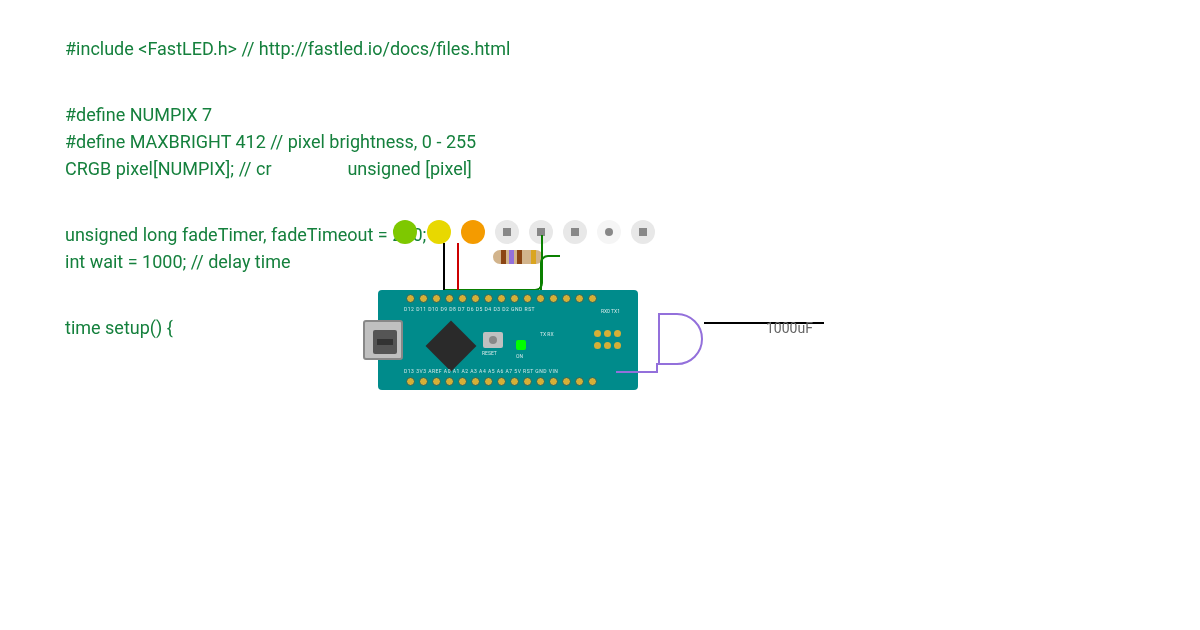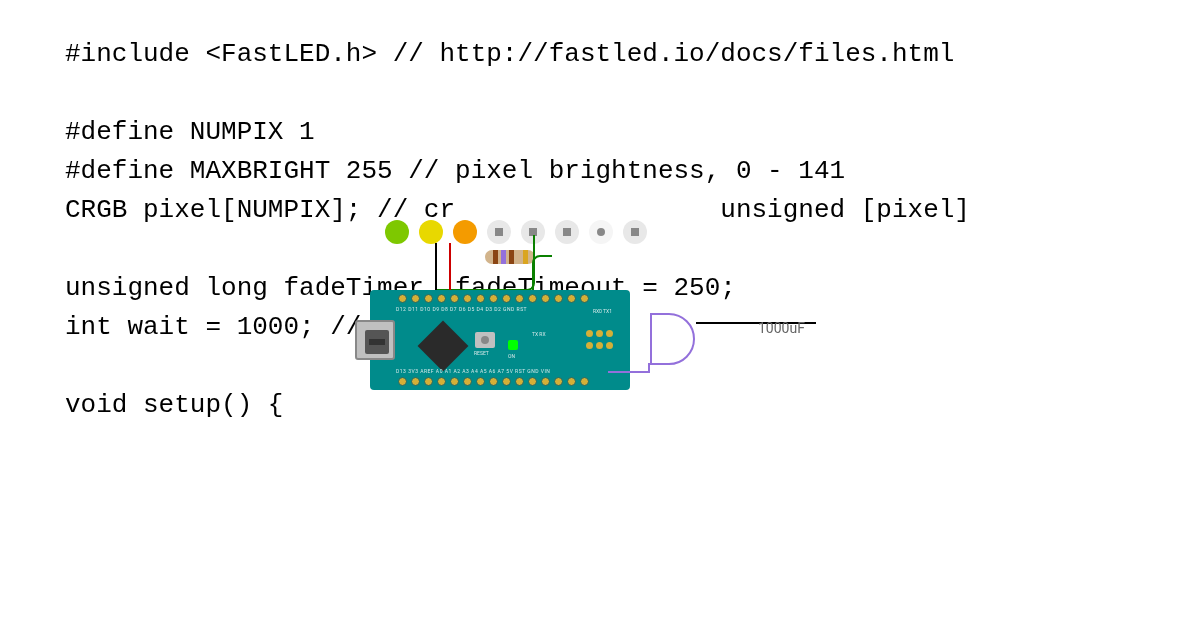--- a/index.html
+++ b/index.html
@@ -12,37 +12,36 @@
       height: 630px;
       background: #ffffff;
       font-family: -apple-system, BlinkMacSystemFont, "Segoe UI", Roboto, "Helvetica Neue", sans-serif;
       position: relative;
       overflow: hidden;
     }
     .code-area {
       position: absolute;
       left: 65px;
       top: 35px;
-      font-size: 26px;
+      font-size: 18px;
       line-height: 1.5;
-      color: #000000;
+      color: #15803d;
       font-weight: 400;
-      font-family: Liberation Mono, monospace;
     }
     .code-line {
       white-space: pre;
     }
     .blank-line {
       height: 39px;
     }
     
     
     .circuit {
       position: absolute;
-      left: 360px;
+      left: 368px;
       top: 225px;
       width: 400px;
       height: 200px;
     }
     
     
     .led-row {
       position: absolute;
       top: -5px;
       left: 25px;
@@ -357,28 +356,28 @@
       font-size: 14px;
       color: #666;
     }
   </style>
 </head>
 <body>
 
 <div class="code-area">
   <div class="code-line">#include &lt;FastLED.h&gt; // http://fastled.io/docs/files.html</div>
   <div class="blank-line"></div>
-  <div class="code-line">#define NUMPIX 1</div>
-  <div class="code-line">#define MAXBRIGHT 255 // pixel brightness, 0 - 141</div>
+  <div class="code-line">#define NUMPIX 7</div>
+  <div class="code-line">#define MAXBRIGHT 412 // pixel brightness, 0 - 255</div>
   <div class="code-line">CRGB pixel[NUMPIX]; // cr                 unsigned [pixel]</div>
   <div class="blank-line"></div>
   <div class="code-line">unsigned long fadeTimer, fadeTimeout = 250;</div>
   <div class="code-line">int wait = 1000; // delay time</div>
   <div class="blank-line"></div>
-  <div class="code-line">void setup() {</div>
+  <div class="code-line">time setup() {</div>
 </div>
 
 <div class="circuit">
 
   <div class="led-row">
     <div class="led led-green"></div>
     <div class="led led-yellow"></div>
     <div class="led led-orange"></div>
     <div class="led led-off"></div>
     <div class="led led-off"></div>

